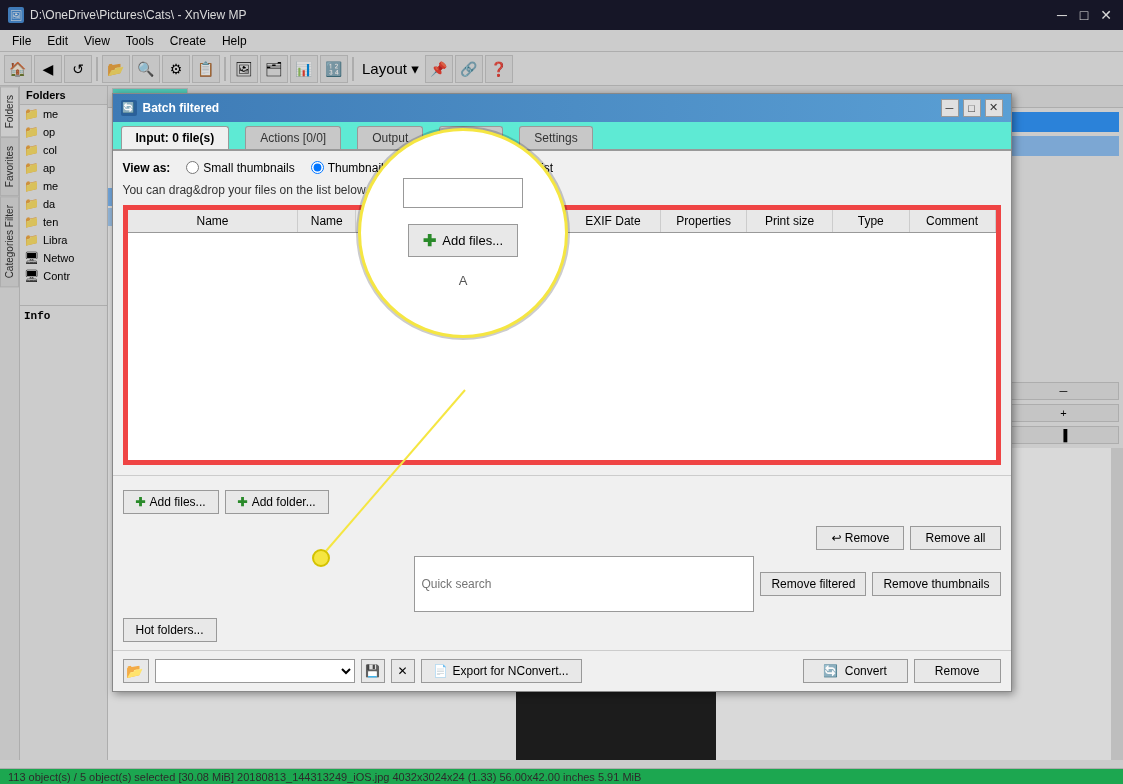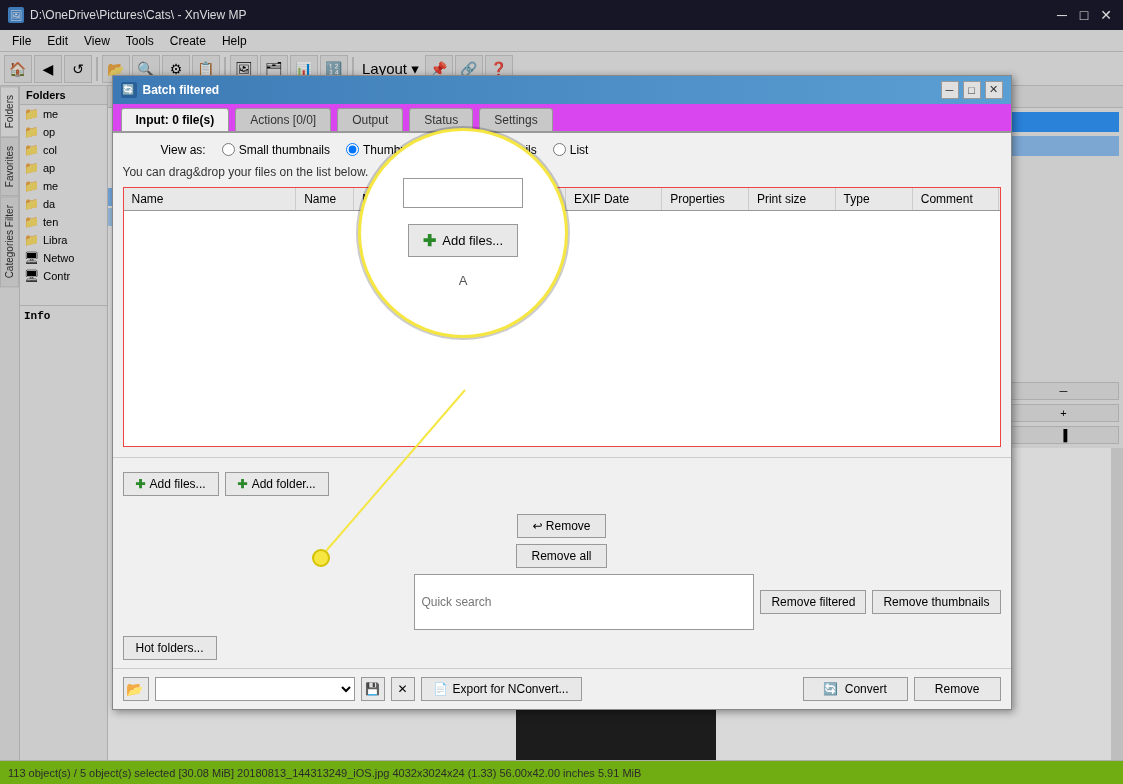--- a/index.html
+++ b/index.html
@@ -163,22 +163,22 @@
     .browser-tab.active {
       background: #5eead4;
     }
 
     
     .status-bar {
       position: absolute;
       bottom: 0;
       left: 0;
       right: 0;
-      height: 24px;
-      background: #84cc16;
+      height: 16px;
+      background: #22c55e;
       border-top: 1px solid #ccc;
       display: flex;
       align-items: center;
       padding: 0 8px;
       font-size: 11px;
       color: #333;
     }
 
     
     .modal-overlay {
@@ -241,24 +241,24 @@
       font-size: 11px;
       display: flex;
       align-items: center;
       justify-content: center;
       color: #333;
     }
 
     
     .modal-tabs {
       display: flex;
-      background: #d946ef;
+      background: #5eead4;
       border-bottom: 2px solid #999;
       padding: 4px 8px 0;
-      gap: 6px;
+      gap: 16px;
     }
     .modal-tab {
       padding: 4px 14px;
       background: #c8c8c8;
       border: 1px solid #999;
       border-bottom: none;
       cursor: pointer;
       font-size: 12px;
       color: #333;
       border-radius: 3px 3px 0 0;
@@ -278,42 +278,43 @@
       gap: 8px;
     }
 
     
     .view-as-row {
       display: flex;
       align-items: center;
       gap: 16px;
       font-size: 12px;
     }
-    .view-as-label { font-weight: normal; margin-left: 38px; }
+    .view-as-label { font-weight: bold; }
     .radio-group {
       display: flex;
       align-items: center;
       gap: 4px;
     }
     .radio-group input { cursor: pointer; }
 
     
     .drag-hint {
       font-size: 12px;
       color: #333;
     }
 
     
     .file-table-container {
       flex: 1;
-      border: 1px solid #ef4444;
+      border: 5px solid #ef4444;
       background: #fff;
       overflow: hidden;
       position: relative;
       min-height: 260px;
+      text-align: center;
     }
     .file-table-header {
       display: flex;
       background: #e8e8e8;
       border-bottom: 1px solid #999;
       font-size: 12px;
     }
     .file-col {
       padding: 4px 8px;
       border-right: 1px solid #ccc;
@@ -359,21 +360,20 @@
       padding: 8px 10px;
       display: flex;
       flex-direction: column;
       gap: 6px;
       border-top: 1px solid #ccc;
     }
     .bottom-row1 {
       display: flex;
       gap: 6px;
       align-items: center;
-      flex-direction: column;
     }
     .remove-btn, .remove-all-btn {
       padding: 4px 14px;
       background: #e8e8e8;
       border: 1px solid #999;
       cursor: pointer;
       font-size: 12px;
     }
     .search-row {
       display: flex;

